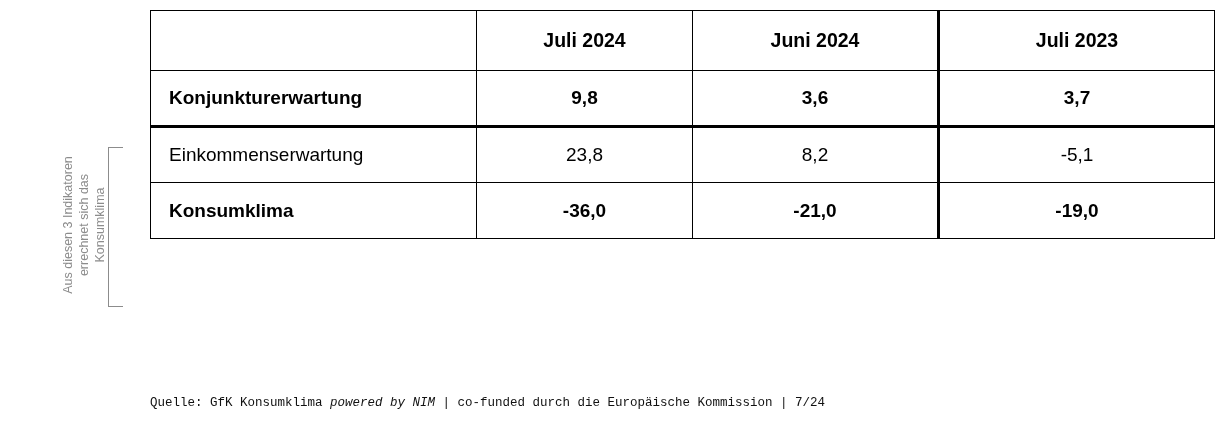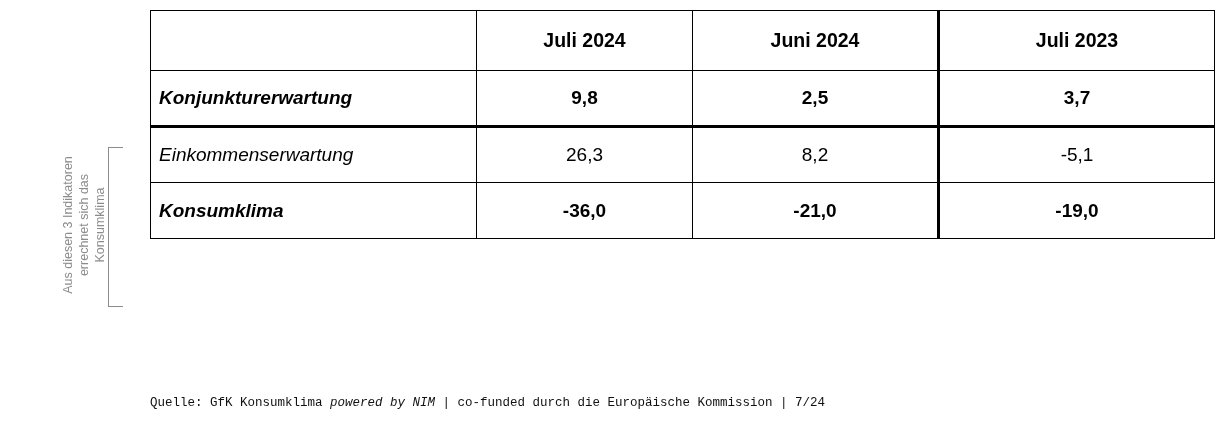--- a/index.html
+++ b/index.html
@@ -74,22 +74,21 @@
   table.data th, table.data td {
     border: 1.4px solid #000000;
     height: 56px;
     font-size: 19px;
     font-weight: normal;
     padding: 0 14px;
     box-sizing: border-box;
   }
   table.data th.label-col, table.data td.label-col {
     text-align: left;
-    padding-left: 8px;
-    font-style: italic;
+    padding-left: 18px;
   }
   table.data th.num, table.data td.num {
     text-align: center;
   }
   table.data thead th {
     font-weight: bold;
     font-size: 19.5px;
     height: 60px;
   }
   table.data thead th.corner {
@@ -143,26 +142,26 @@
           <th class="label-col corner"></th>
           <th class="num">Juli 2024</th>
           <th class="num">Juni 2024</th>
           <th class="num vsep-left">Juli 2023</th>
         </tr>
       </thead>
       <tbody>
         <tr class="bold thick-bottom">
           <td class="label-col">Konjunkturerwartung</td>
           <td class="num">9,8</td>
-          <td class="num">2,5</td>
+          <td class="num">3,6</td>
           <td class="num vsep-left">3,7</td>
         </tr>
         <tr>
           <td class="label-col">Einkommenserwartung</td>
-          <td class="num">26,3</td>
+          <td class="num">23,8</td>
           <td class="num">8,2</td>
           <td class="num vsep-left">-5,1</td>
         </tr>
         <tr class="bold">
           <td class="label-col">Konsumklima</td>
           <td class="num">-36,0</td>
           <td class="num">-21,0</td>
           <td class="num vsep-left">-19,0</td>
         </tr>
       </tbody>

